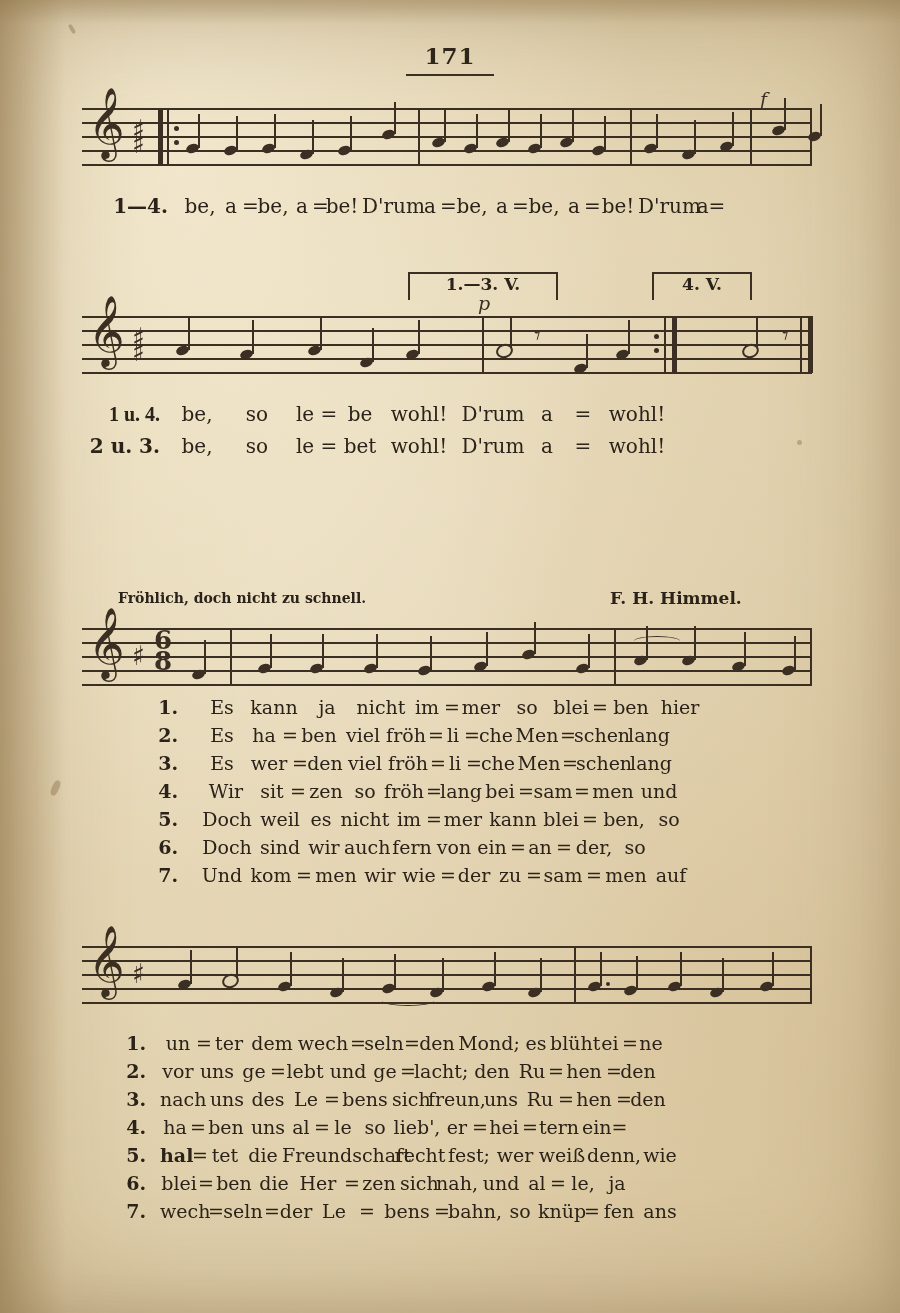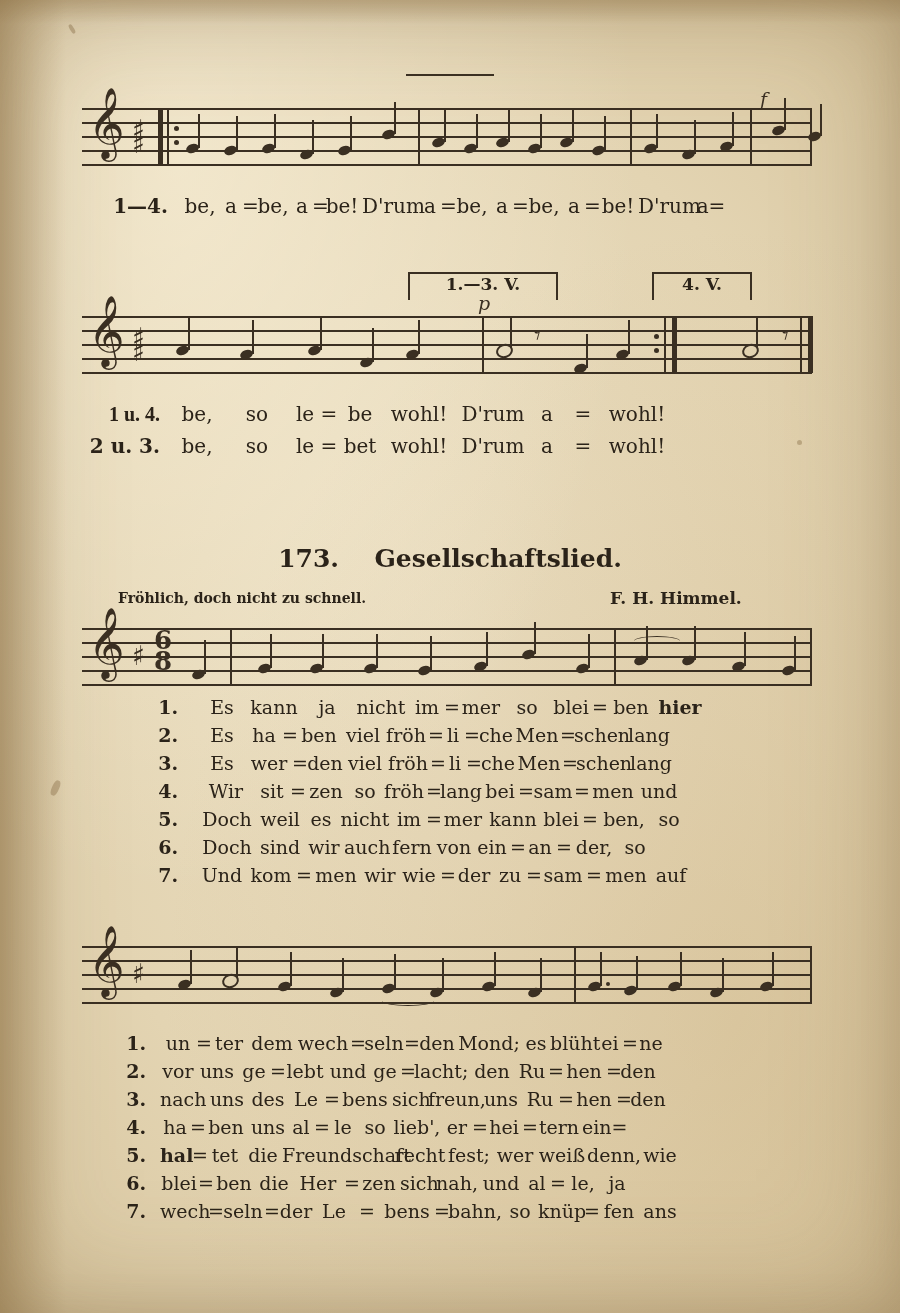--- a/index.html
+++ b/index.html
@@ -234,20 +234,21 @@
     font-family: "DejaVu Serif", serif;
     font-weight: bold;
   }
 </style>
 </head>
 <body>
 
 <div class="paper"></div>
 <div class="page">
 
+  <div class="page-number">171</div>
   <div class="page-rule"></div>
 
   <div class="system" style="top:100px;">
     <div class="staff">
       <div class="line"></div>
       <div class="line"></div>
       <div class="line"></div>
       <div class="line"></div>
       <div class="line"></div>
 
@@ -414,25 +415,20 @@
       <span class="syl" style="width:44px;">bet</span>
       <span class="syl" style="width:74px;">wohl!</span>
       <span class="syl" style="width:74px;">D'rum</span>
       <span class="syl" style="width:34px;">a</span>
       <span class="syl" style="width:38px;">=</span>
       <span class="syl" style="width:70px;">wohl!</span>
     </div>
   </div>
 
 
-  <div class="song-title" style="top:544px; font-size:25px;">
-    <span>173.</span>
-    <span style="display:inline-block; width:18px;"></span>
-    <span>Gesellschaftslied.</span>
-  </div>
 
   <div class="tempo-mark" style="left:118px; top:590px; font-size:14px;">Fröhlich, doch nicht zu schnell.</div>
   <div class="composer-line" style="left:610px; top:588px; font-size:17px;">F. H. Himmel.</div>
 
   <div class="system" style="top:620px;">
     <div class="staff">
       <div class="line"></div>
       <div class="line"></div>
       <div class="line"></div>
       <div class="line"></div>
@@ -489,21 +485,21 @@
       <span class="syl" style="width:56px;">kann</span>
       <span class="syl" style="width:50px;">ja</span>
       <span class="syl" style="width:58px;">nicht</span>
       <span class="syl" style="width:34px;">im</span>
       <span class="syl" style="width:14px;">=</span>
       <span class="syl" style="width:46px;">mer</span>
       <span class="syl" style="width:46px;">so</span>
       <span class="syl" style="width:42px;">blei</span>
       <span class="syl" style="width:14px;">=</span>
       <span class="syl" style="width:50px;">ben</span>
-      <span class="syl" style="width:48px;font-weight:bold;">hier</span>
+      <span class="syl" style="width:48px;">hier</span>
     </div>
 
     <div class="lyric-row" style="margin-bottom:9px;">
       <span class="num" style="width:28px; margin-right:20px;">2.</span>
       <span class="syl" style="width:48px;">Es</span>
       <span class="syl" style="width:36px;">ha</span>
       <span class="syl" style="width:14px;">=</span>
       <span class="syl" style="width:46px;">ben</span>
       <span class="syl" style="width:42px;">viel</span>
       <span class="syl" style="width:44px;">fröh</span>

